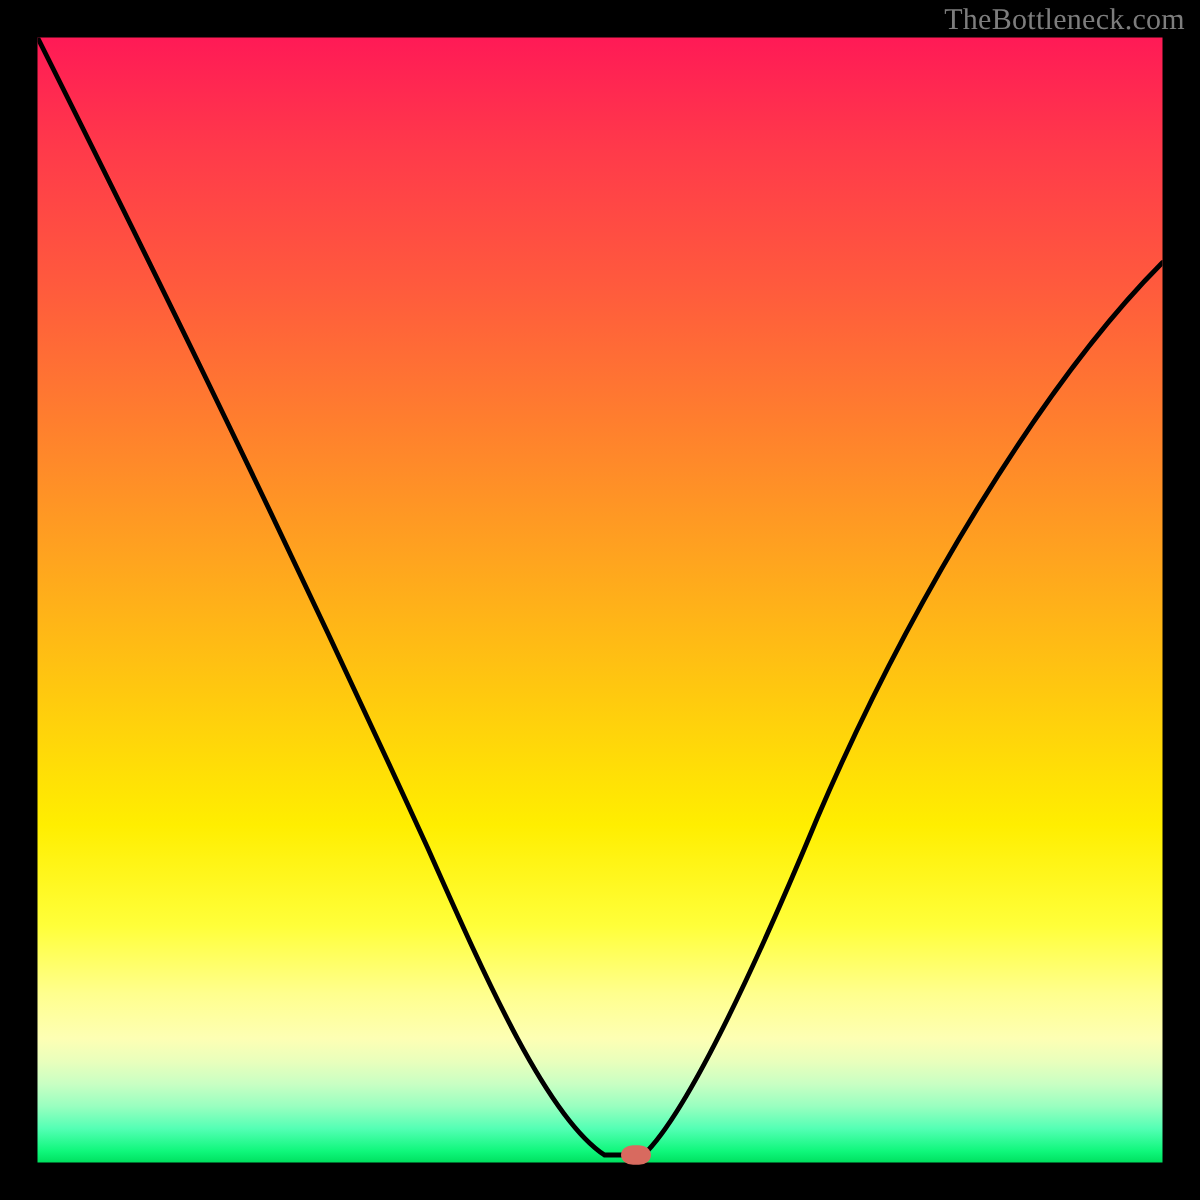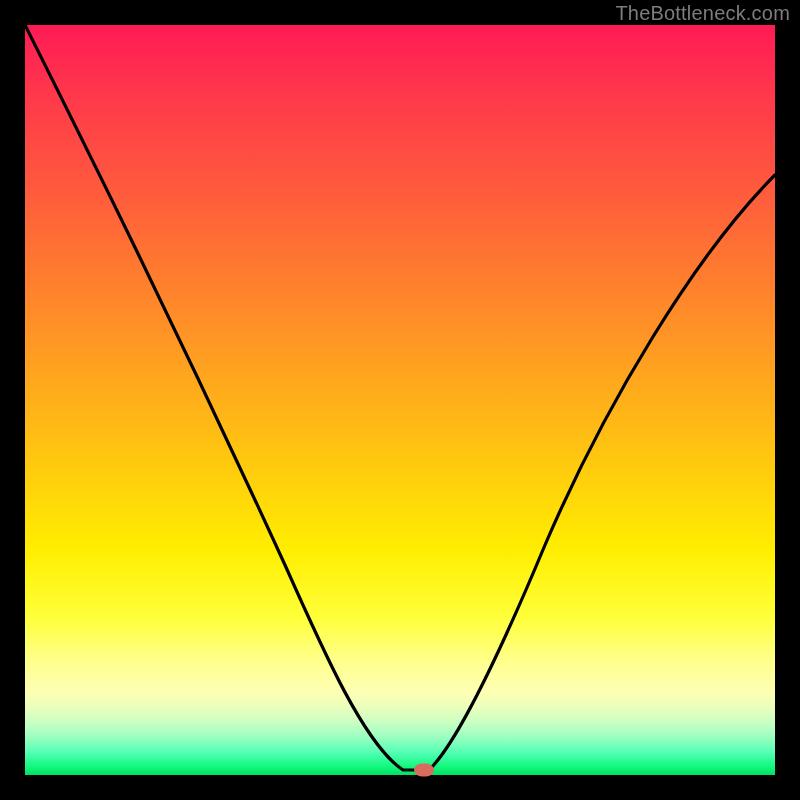--- a/index.html
+++ b/index.html
@@ -40,21 +40,21 @@
       #99ffc0 95%,
       #53ffb4 97%,
       #0ff77b 99%,
       #00e060 100%
     );
   }
   .watermark {
     position: absolute;
     top: 2px;
     right: 10px;
-    font-family: Liberation Sans, sans-serif;
+    font-family: Liberation Serif, serif;
     font-size: 20px;
     color: #7d7d7d;
     letter-spacing: 0.2px;
     user-select: none;
   }
   svg.curve {
     position: absolute;
     left: 0;
     top: 0;
     width: 750px;

